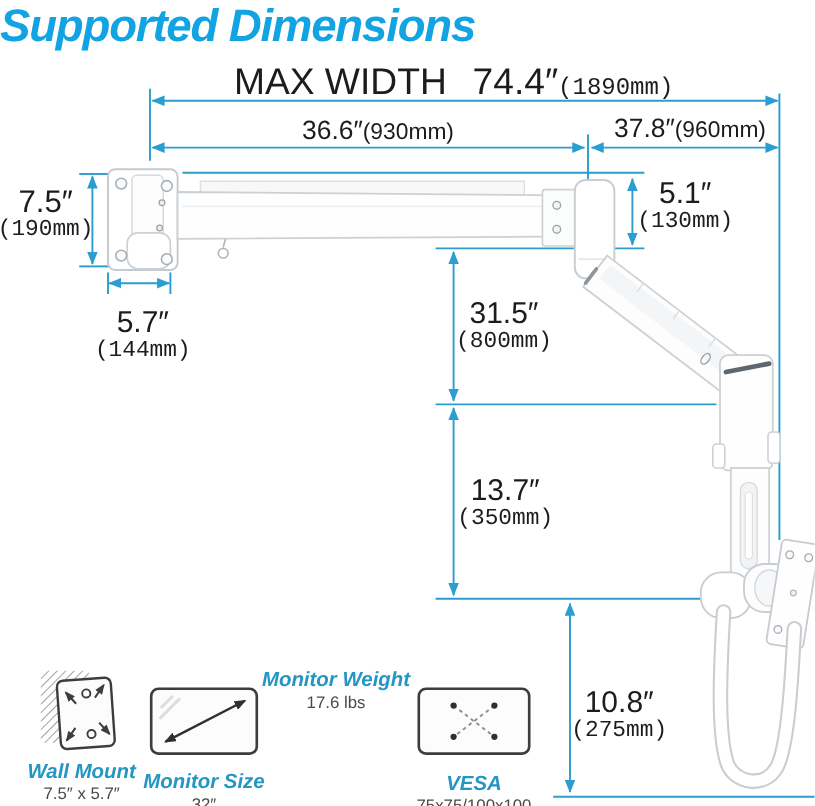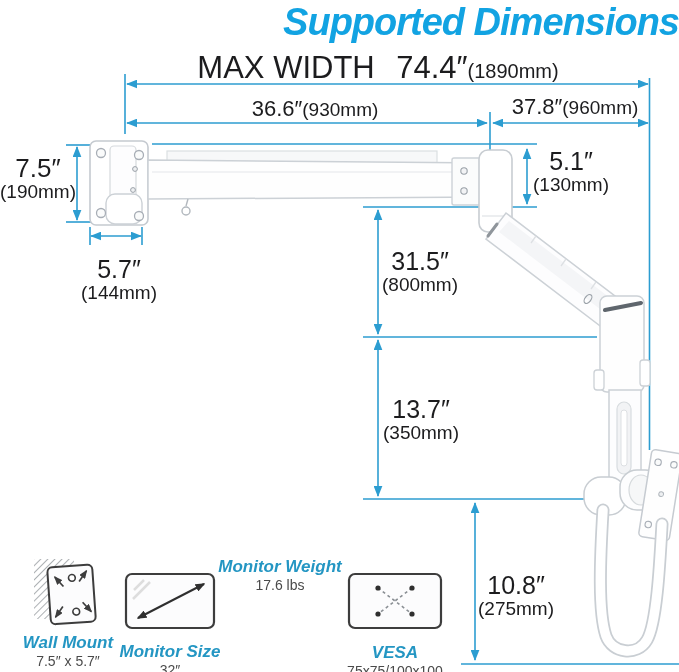--- a/index.html
+++ b/index.html
@@ -2,27 +2,27 @@
 <html><head>
 <meta charset="utf-8">
 <style>
   html,body{margin:0;padding:0;background:#ffffff;}
   .stage{
     position:relative;width:679px;height:672px;background:#ffffff;overflow:hidden;
     font-family:"Liberation Sans","DejaVu Sans",sans-serif;color:#1c1c1e;
   }
   .art{position:absolute;left:0;top:0;width:679px;height:672px;}
   .title{
-    position:absolute;left:0;top:2px;width:679px;text-align:right;
+    position:absolute;left:0;top:2px;width:679px;text-align:left;
     font-size:38px;line-height:40px;font-weight:bold;font-style:italic;
     color:#12a3e2;letter-spacing:-1px;margin:0;
   }
   .dimtext{position:absolute;color:#1c1c1e;white-space:nowrap;}
   .dimtext .in{font-size:25px;}
-  .dimtext .mm{font-size:19px;}
+  .dimtext .mm{font-size:19px;font-family:Liberation Mono, monospace;}
   .oneline{text-align:center;}
   .twoline{text-align:center;}
   .twoline .in{display:block;line-height:26px;}
   .twoline .mm{display:block;line-height:21px;}
   .maxw{position:absolute;left:178px;top:50px;width:400px;text-align:center;white-space:nowrap;}
   .maxw .big{font-size:31px;}
   .maxw .mm{font-size:20px;}
   .spec{position:absolute;top:554px;text-align:center;}
   .spec .iconbox{height:76px;display:flex;align-items:flex-end;justify-content:center;}
   .spec .lbl{font-size:17px;font-weight:bold;font-style:italic;color:#2496c3;line-height:19px;margin-top:3px;}

